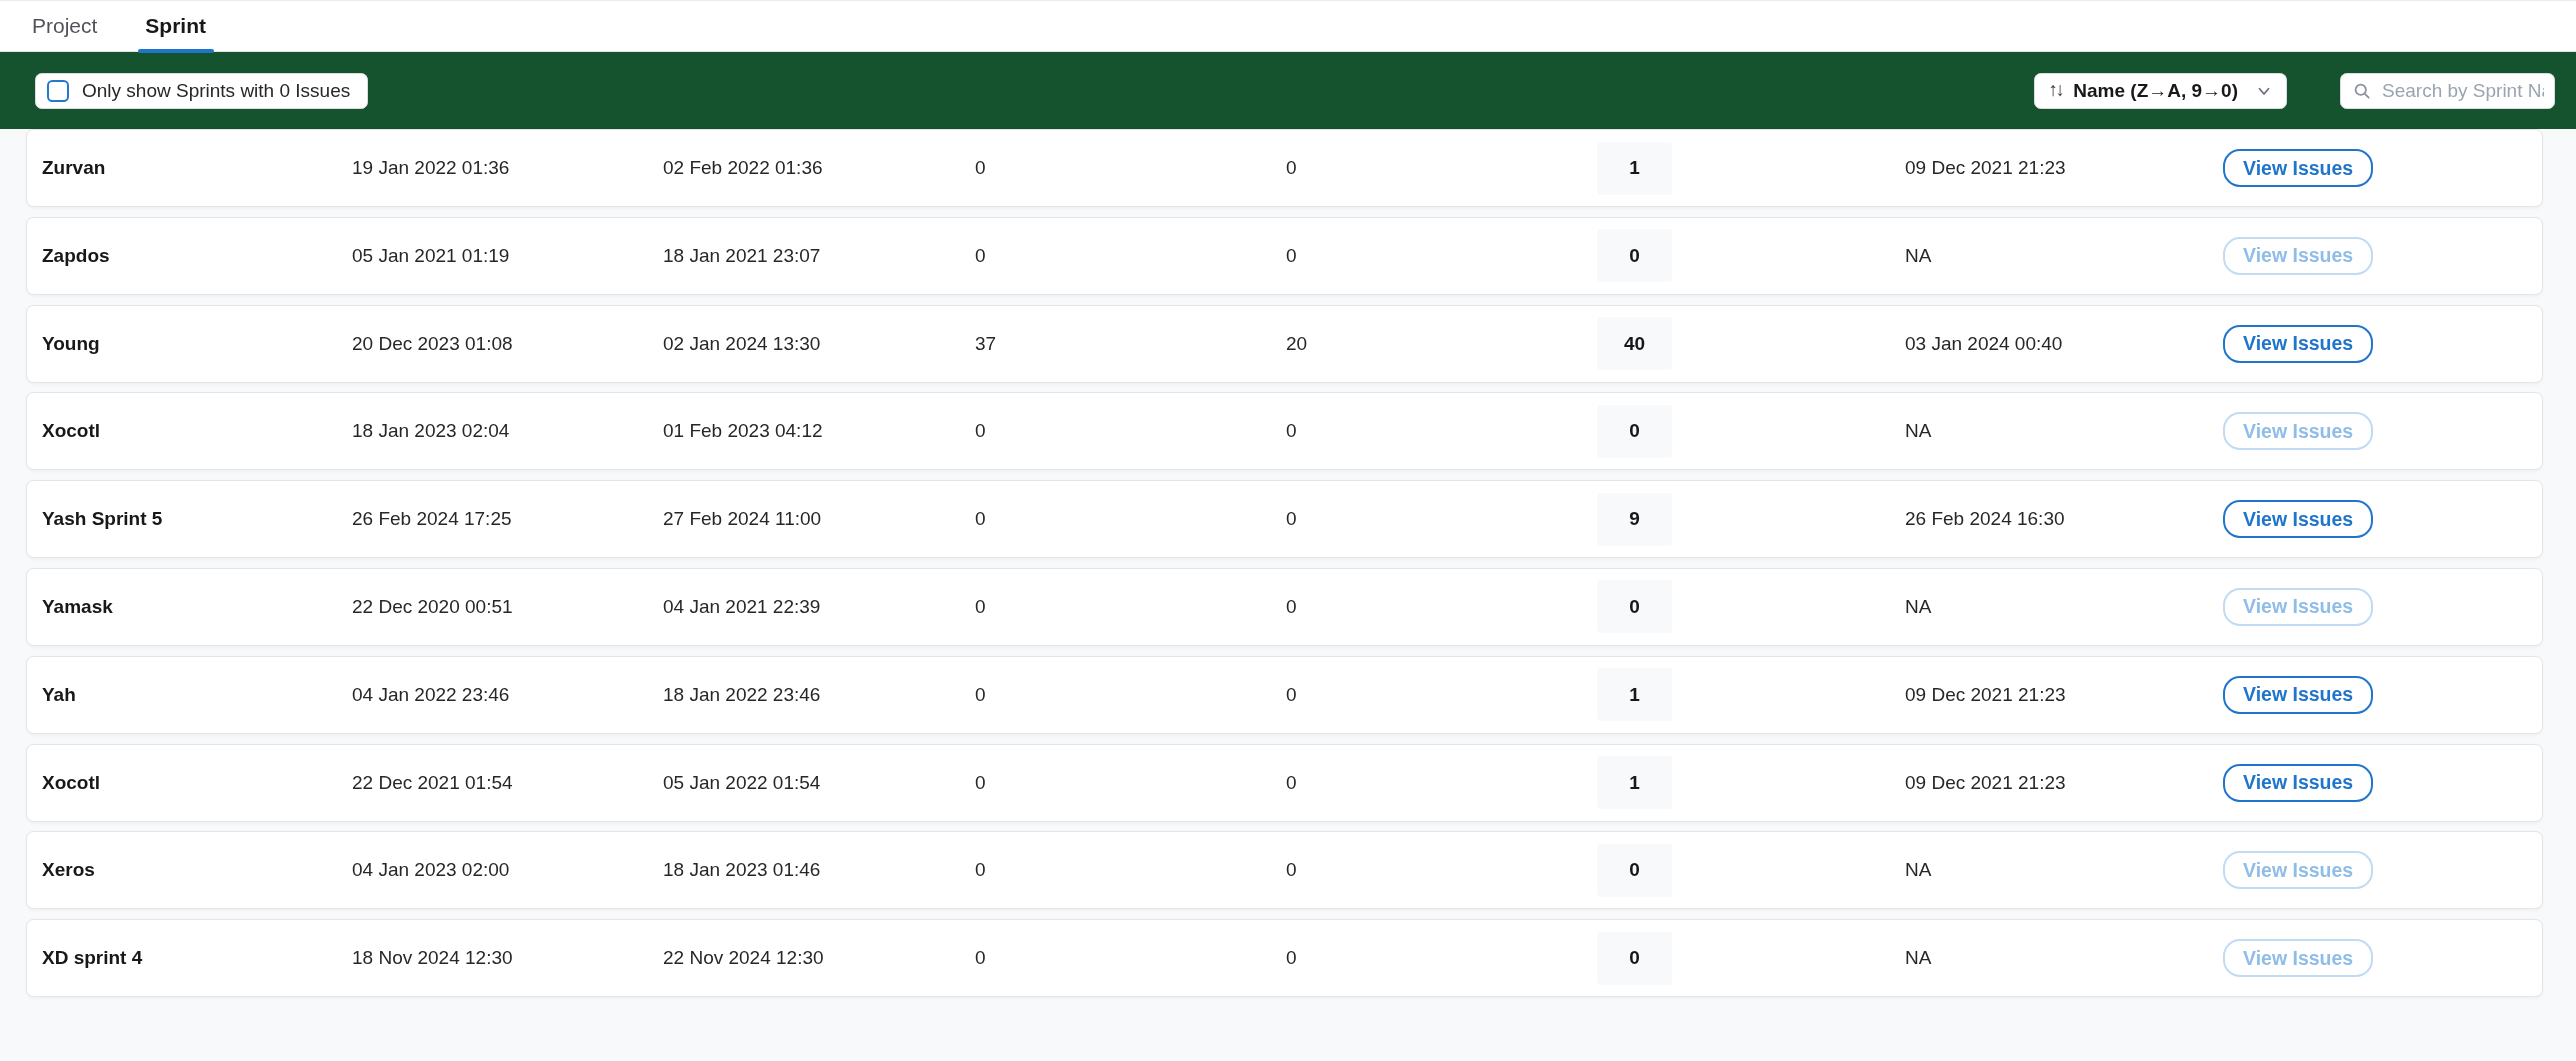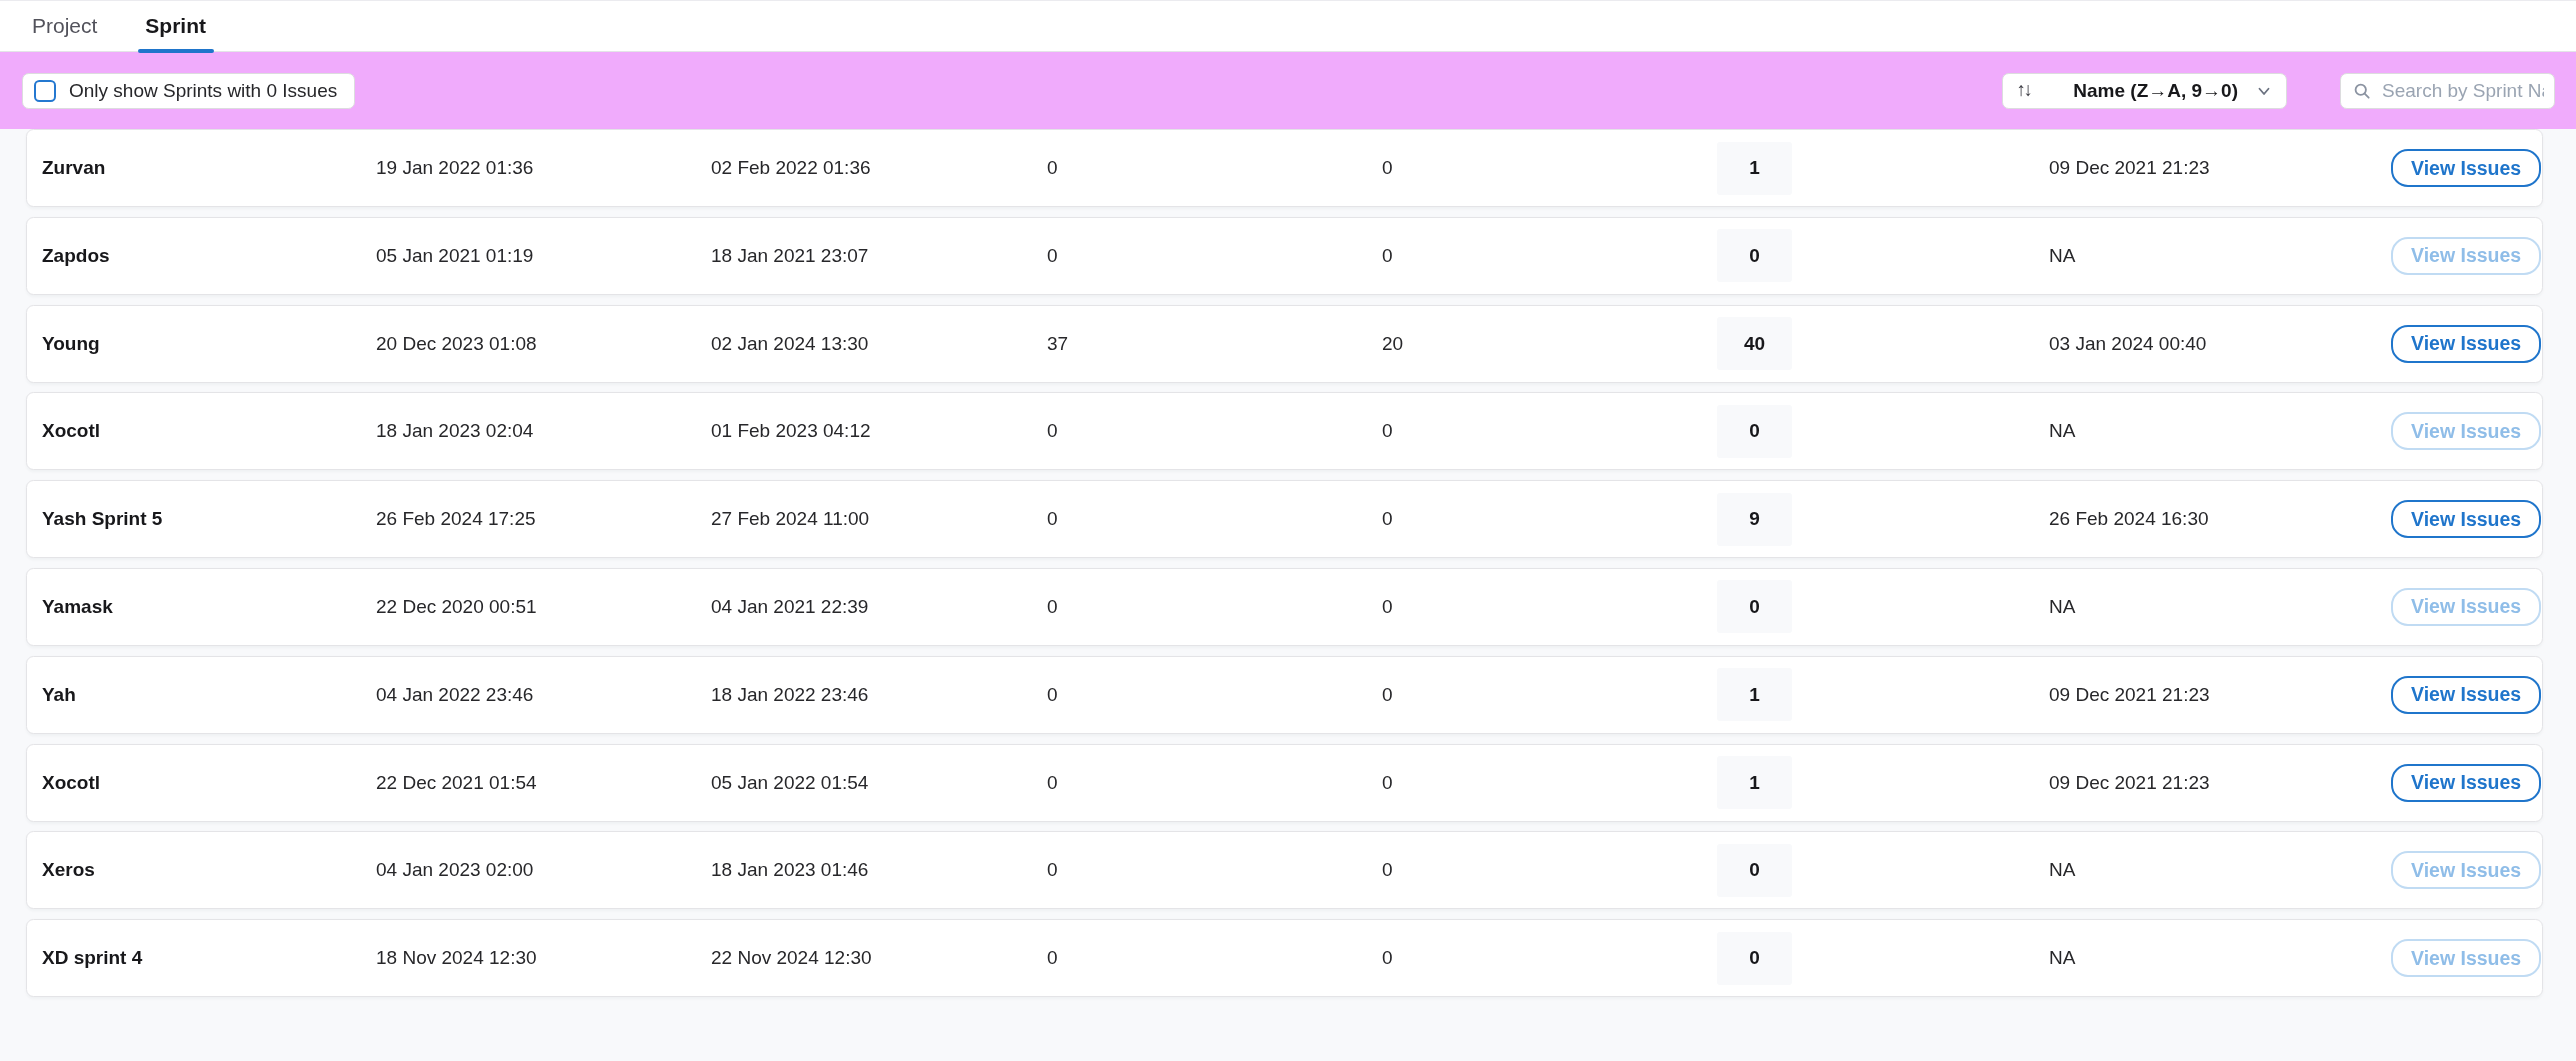--- a/index.html
+++ b/index.html
@@ -46,26 +46,26 @@
     font-weight:bold;
   }
   .tab.active::after{
     content:"";
     position:absolute;left:-4.5px;right:-4.5px;bottom:-1.5px;
     height:3.8px;background:var(--accent);border-radius:2.3px;
   }
 
   
   .toolbar{
-    background:#f0abfc;
+    background:#14532d;
     height:77px;
     display:flex;
     align-items:center;
     justify-content:space-between;
-    padding:0 21px 0 22px;
+    padding:0 21px 0 35px;
   }
   .filter-pill{
     display:inline-flex;align-items:center;gap:13.5px;
     height:36px;
     border:1.5px solid var(--pill-border);
     border-radius:6.8px;
     background:#fff;
     padding:0 16.5px 0 10.5px;
     cursor:pointer;
   }
@@ -83,21 +83,21 @@
     border:1.5px solid var(--pill-border);
     border-radius:6.8px;
     background:#fff;
     padding:0 13.5px 0 13.5px;
     cursor:pointer;
   }
   .sort-dir{
     font-size:19px;color:#3f3f46;letter-spacing:-2.3px;
     display:inline-block;transform:translateY(-0.8px);
   }
-  .sort-label{font-size:19px;font-weight:bold;color:var(--text-dark);margin-left:32px;}
+  .sort-label{font-size:19px;font-weight:bold;color:var(--text-dark);}
   .chev{margin-left:6px;display:inline-flex;}
   .search-box{
     display:inline-flex;align-items:center;gap:10.5px;
     width:215px;height:36px;
     border:1.5px solid var(--pill-border);
     border-radius:6.8px;
     background:#fff;
     padding:0 10.5px;
   }
   .search-box input{
@@ -134,21 +134,20 @@
   }
   .sort-caret{font-size:12.8px;color:#64748b;margin-left:6.8px;}
   .rows{display:flex;flex-direction:column;gap:9.8px;}
   .card{
     background:#fff;
     border:1.5px solid var(--line);
     border-radius:7.5px;
     height:78px;
     padding:0 15px;
     box-shadow:0 1.5px 3px rgba(31,41,55,.04);
-    gap:24px;
   }
   .cell{font-size:19px;color:var(--text-body);white-space:nowrap;}
   .cell.name{font-weight:bold;color:var(--text-dark);}
   .count-badge{
     display:inline-flex;align-items:center;justify-content:center;
     min-width:75px;height:53px;
     background:#f8f9fb;
     border-radius:3px;
     font-size:19px;font-weight:bold;color:var(--text-dark);
   }

